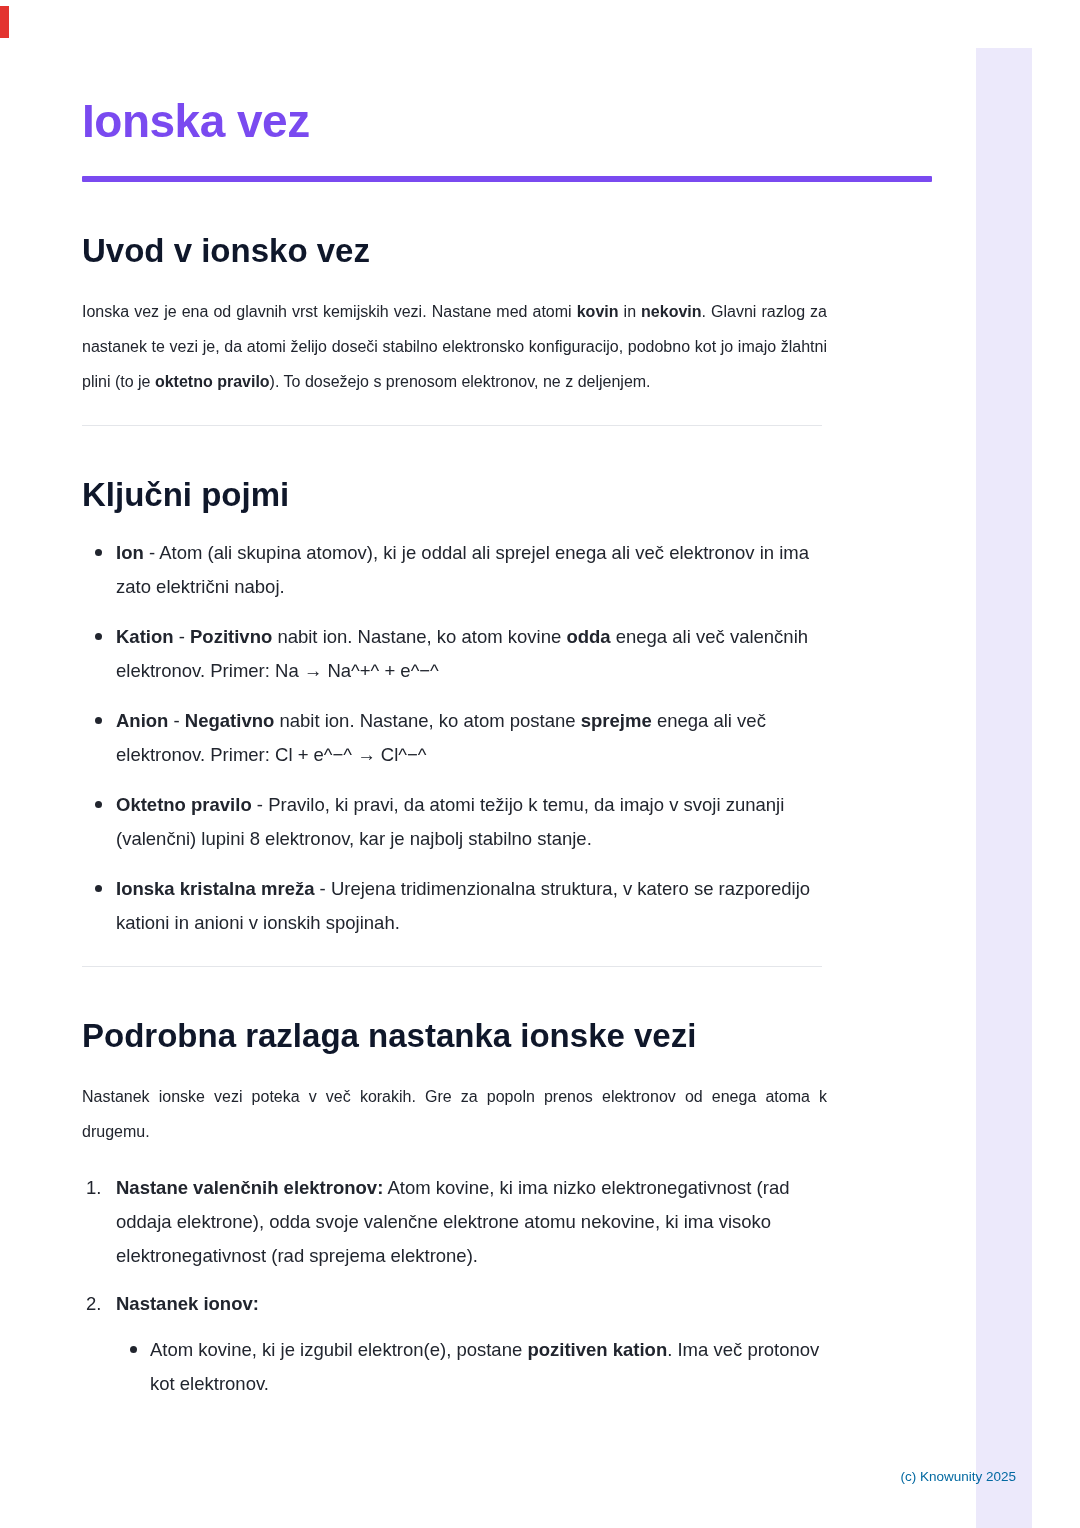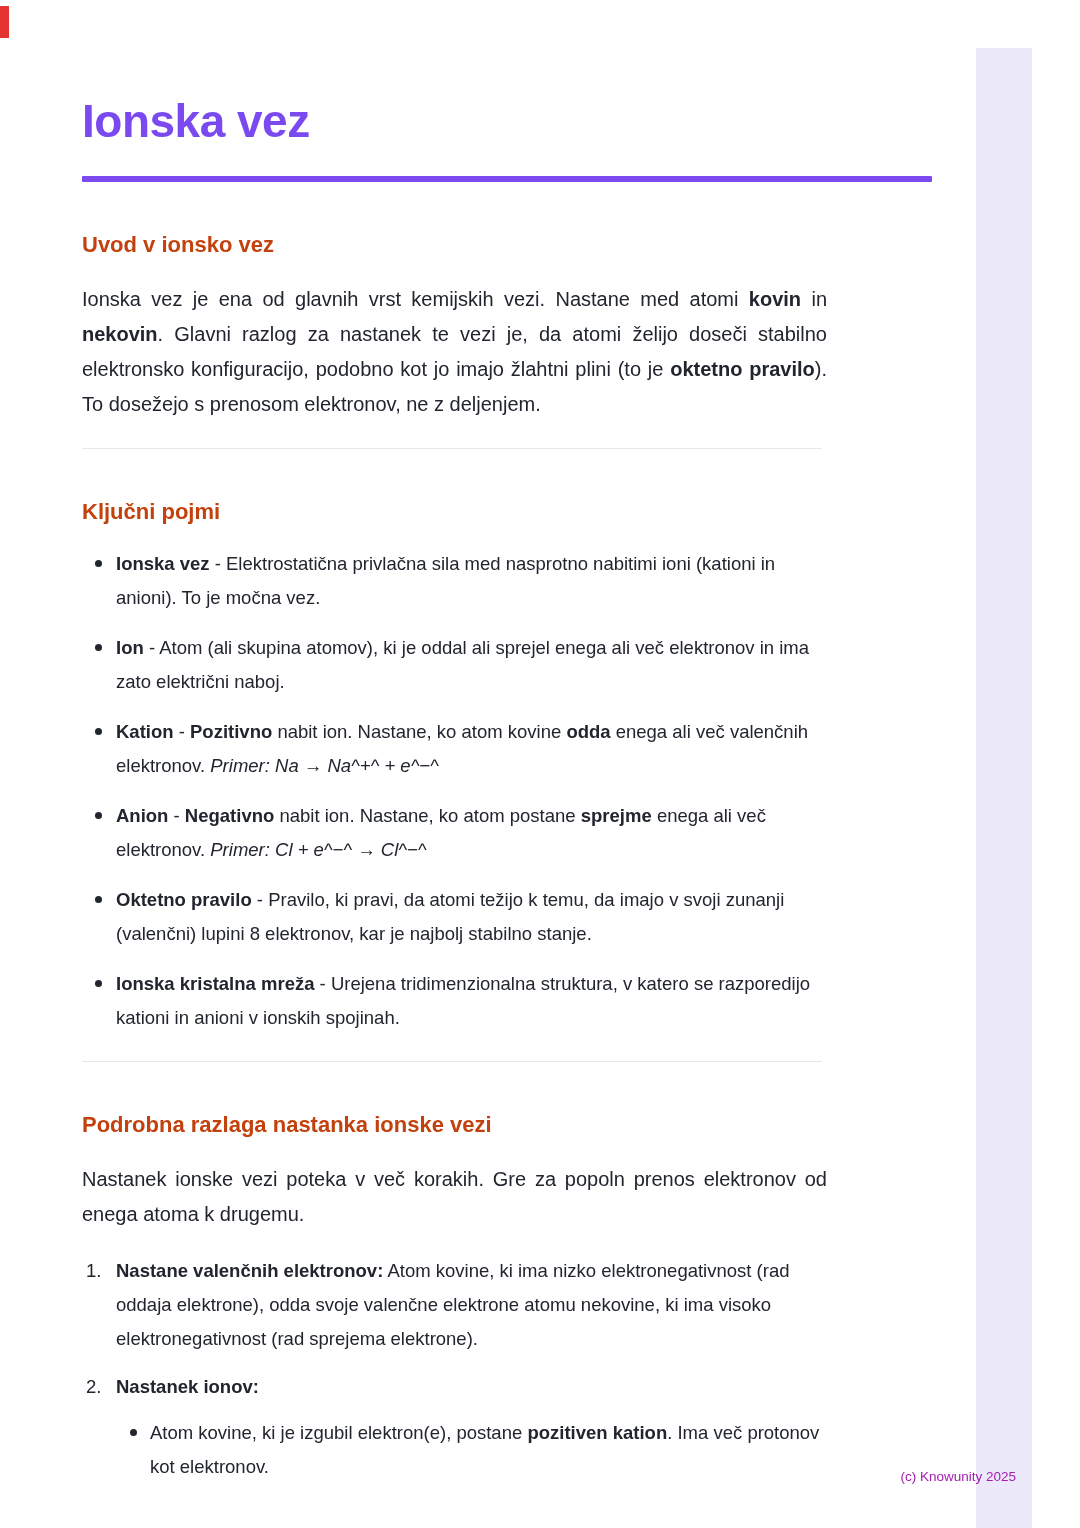--- a/index.html
+++ b/index.html
@@ -36,27 +36,27 @@
     color: #7a4af0;
   }
   .title-rule {
     width: 850px; height: 6px;
     background: #7a4af0;
     margin-top: 28px;
     border-radius: 1px;
   }
   h2.section-heading {
     margin: 50px 0 0 0;
-    font-size: 22px;
+    font-size: 33px;
     font-weight: 700;
-    color: #c2410c;
+    color: #0f172a;
   }
   p.body-par {
     margin: 24px 0 0 0;
-    font-size: 20px;
+    font-size: 16px;
     line-height: 35px;
     text-align: justify;
   }
   .divider {
     width: 740px; height: 1px;
     background: #e4e6ea;
     margin-top: 26px;
   }
   ul.term-list {
     list-style: none;
@@ -107,26 +107,26 @@
   }
   ul.sub-list > li::before {
     content: "";
     position: absolute;
     left: -20px; top: 13px;
     width: 7px; height: 7px;
     border-radius: 50%;
     background: #21252e;
   }
   .b { font-weight: 700; }
-  .i { font-style: italic; }
+  .i { }
   .footer {
     position: absolute;
     right: 64px; bottom: 44px;
     font-size: 13.5px;
-    color: #a21caf;
+    color: #0369a1;
     z-index: 3;
   }
 </style>
 </head>
 <body>
 
 <div class="red-mark"></div>
 <div class="side-strip"></div>
 
 <div class="content">
@@ -135,21 +135,20 @@
   <div class="title-rule"></div>
 
   <h2 class="section-heading">Uvod v ionsko vez</h2>
   <p class="body-par"><span>Ionska vez je ena od glavnih vrst kemijskih vezi. Nastane med atomi </span><span class="b">kovin</span><span> in </span><span class="b">nekovin</span><span>. Glavni razlog za nastanek te vezi je, da atomi želijo doseči stabilno elektronsko konfiguracijo, podobno kot jo imajo žlahtni plini (to je </span><span class="b">oktetno pravilo</span><span>). To dosežejo s prenosom elektronov, ne z deljenjem.</span></p>
 
   <div class="divider"></div>
 
   <h2 class="section-heading">Ključni pojmi</h2>
 
   <ul class="term-list">
-    <li><span class="b">Ionska vez</span><span> - Elektrostatična privlačna sila med nasprotno nabitimi ioni (kationi in anioni). To je močna vez.</span></li>
     <li><span class="b">Ion</span><span> - Atom (ali skupina atomov), ki je oddal ali sprejel enega ali več elektronov in ima zato električni naboj.</span></li>
     <li><span class="b">Kation</span><span> - </span><span class="b">Pozitivno</span><span> nabit ion. Nastane, ko atom kovine </span><span class="b">odda</span><span> enega ali več valenčnih elektronov. </span><span class="i">Primer: Na → Na^+^ + e^−^</span></li>
     <li><span class="b">Anion</span><span> - </span><span class="b">Negativno</span><span> nabit ion. Nastane, ko atom postane </span><span class="b">sprejme</span><span> enega ali več elektronov. </span><span class="i">Primer: Cl + e^−^ → Cl^−^</span></li>
     <li><span class="b">Oktetno pravilo</span><span> - Pravilo, ki pravi, da atomi težijo k temu, da imajo v svoji zunanji (valenčni) lupini 8 elektronov, kar je najbolj stabilno stanje.</span></li>
     <li><span class="b">Ionska kristalna mreža</span><span> - Urejena tridimenzionalna struktura, v katero se razporedijo kationi in anioni v ionskih spojinah.</span></li>
   </ul>
 
   <div class="divider"></div>
 
   <h2 class="section-heading">Podrobna razlaga nastanka ionske vezi</h2>

